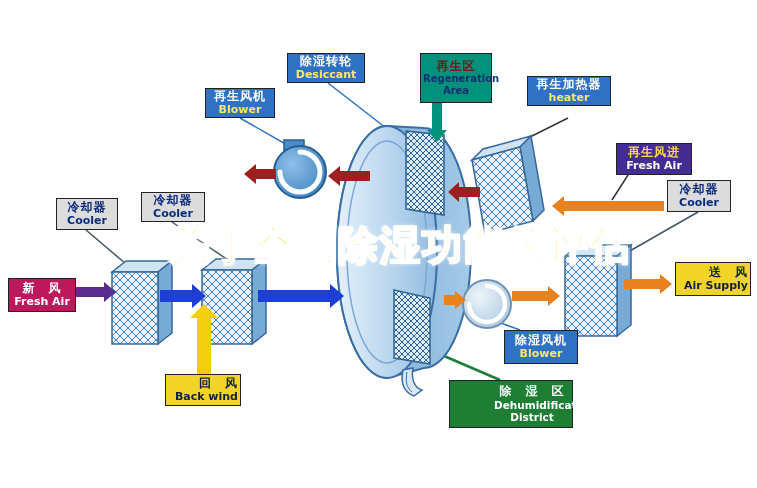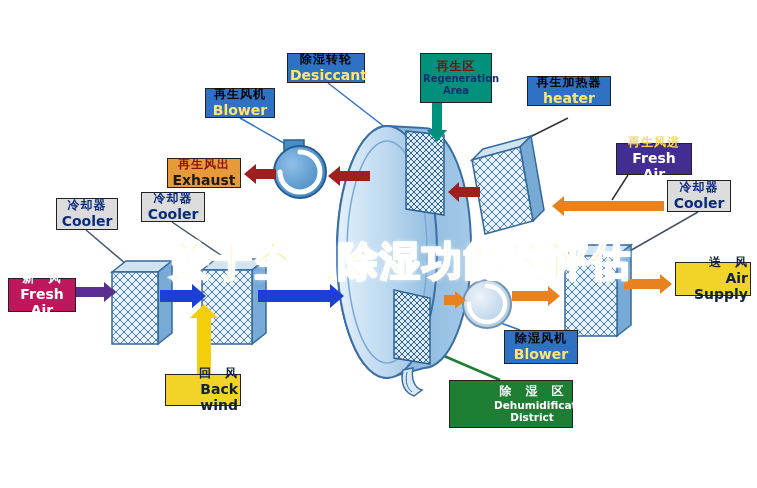--- a/index.html
+++ b/index.html
@@ -3,30 +3,30 @@
 <meta charset="utf-8">
 <style>
   html,body{margin:0;padding:0;background:#fff;}
   .stage{position:relative;width:757px;height:488px;background:#ffffff;overflow:hidden;
          font-family:"DejaVu Sans","Liberation Sans",sans-serif;}
   svg.diagram{position:absolute;left:0;top:0;z-index:1;}
   .label{position:absolute;z-index:10;border:1px solid #222;box-sizing:border-box;
          display:flex;flex-direction:column;justify-content:center;text-align:center;
          line-height:1.15;padding:1px 2px;}
   .label .zh{font-weight:bold;font-size:12px;letter-spacing:1px;white-space:nowrap;}
-  .label .en{font-weight:bold;font-size:14px;}
-  .lbl-blue{background:#2f72c4;}   .lbl-blue .zh{color:#000000;}  .lbl-blue .en{color:#ffe66e;}
+  .label .en{font-weight:bold;font-size:11px;}
+  .lbl-blue{background:#2f72c4;}   .lbl-blue .zh{color:#ffffff;}  .lbl-blue .en{color:#ffe66e;}
   .lbl-teal{background:#00917c;}   .lbl-teal .zh{color:#7a1010;}  .lbl-teal .en{color:#12306e;font-size:10px;}
   .lbl-orange{background:#e79a3a;} .lbl-orange .zh{color:#8b1111;}.lbl-orange .en{color:#1a1a1a;}
   .lbl-purple{background:#432d92;} .lbl-purple .zh{color:#ffd84d;}.lbl-purple .en{color:#ffffff;}
   .lbl-purple2{background:#be185d;}.lbl-purple2 .zh{color:#ffffff;}.lbl-purple2 .en{color:#ffffff;}
   .lbl-gray{background:#dcdcdc;}   .lbl-gray .zh{color:#0a2a7a;}  .lbl-gray .en{color:#0a2a7a;}
   .lbl-yellow{background:#f2d327;text-align:right;} .lbl-yellow .zh{color:#102040;}.lbl-yellow .en{color:#102040;}
   .lbl-green{background:#1e7e34;}  .lbl-green .zh{color:#ffffff;} .lbl-green .en{color:#ffffff;font-size:10.5px;}
-  .main-title{position:absolute;left:170px;top:234px;z-index:20;white-space:nowrap;
+  .main-title{position:absolute;left:170px;top:218px;z-index:20;white-space:nowrap;
     font-size:40px;font-weight:bold;letter-spacing:2px;color:#ffd400;
     -webkit-text-stroke:1.5px #ffffff;
     text-shadow:-1px -1px 0 #fff,1px -1px 0 #fff,-1px 1px 0 #fff,1px 1px 0 #fff,0 0 5px #fff;}
 </style>
 </head>
 <body>
 
 <div class="stage">
 
   <svg class="diagram" width="757" height="488" viewBox="0 0 757 488">
@@ -142,24 +142,20 @@
   <div class="label lbl-teal" style="left:420px;top:53px;width:72px;height:50px;">
     <span class="zh">再生区</span>
     <span class="en">Regeneration Area</span>
   </div>
 
   <div class="label lbl-blue" style="left:527px;top:76px;width:84px;height:30px;">
     <span class="zh">再生加热器</span>
     <span class="en">heater</span>
   </div>
 
-  <div class="label lbl-orange" style="left:167px;top:158px;width:74px;height:30px;">
-    <span class="zh">再生风出</span>
-    <span class="en">Exhaust</span>
-  </div>
 
   <div class="label lbl-purple" style="left:616px;top:143px;width:76px;height:32px;">
     <span class="zh">再生风进</span>
     <span class="en">Fresh Air</span>
   </div>
 
   <div class="label lbl-gray" style="left:141px;top:192px;width:64px;height:30px;">
     <span class="zh">冷却器</span>
     <span class="en">Cooler</span>
   </div>

